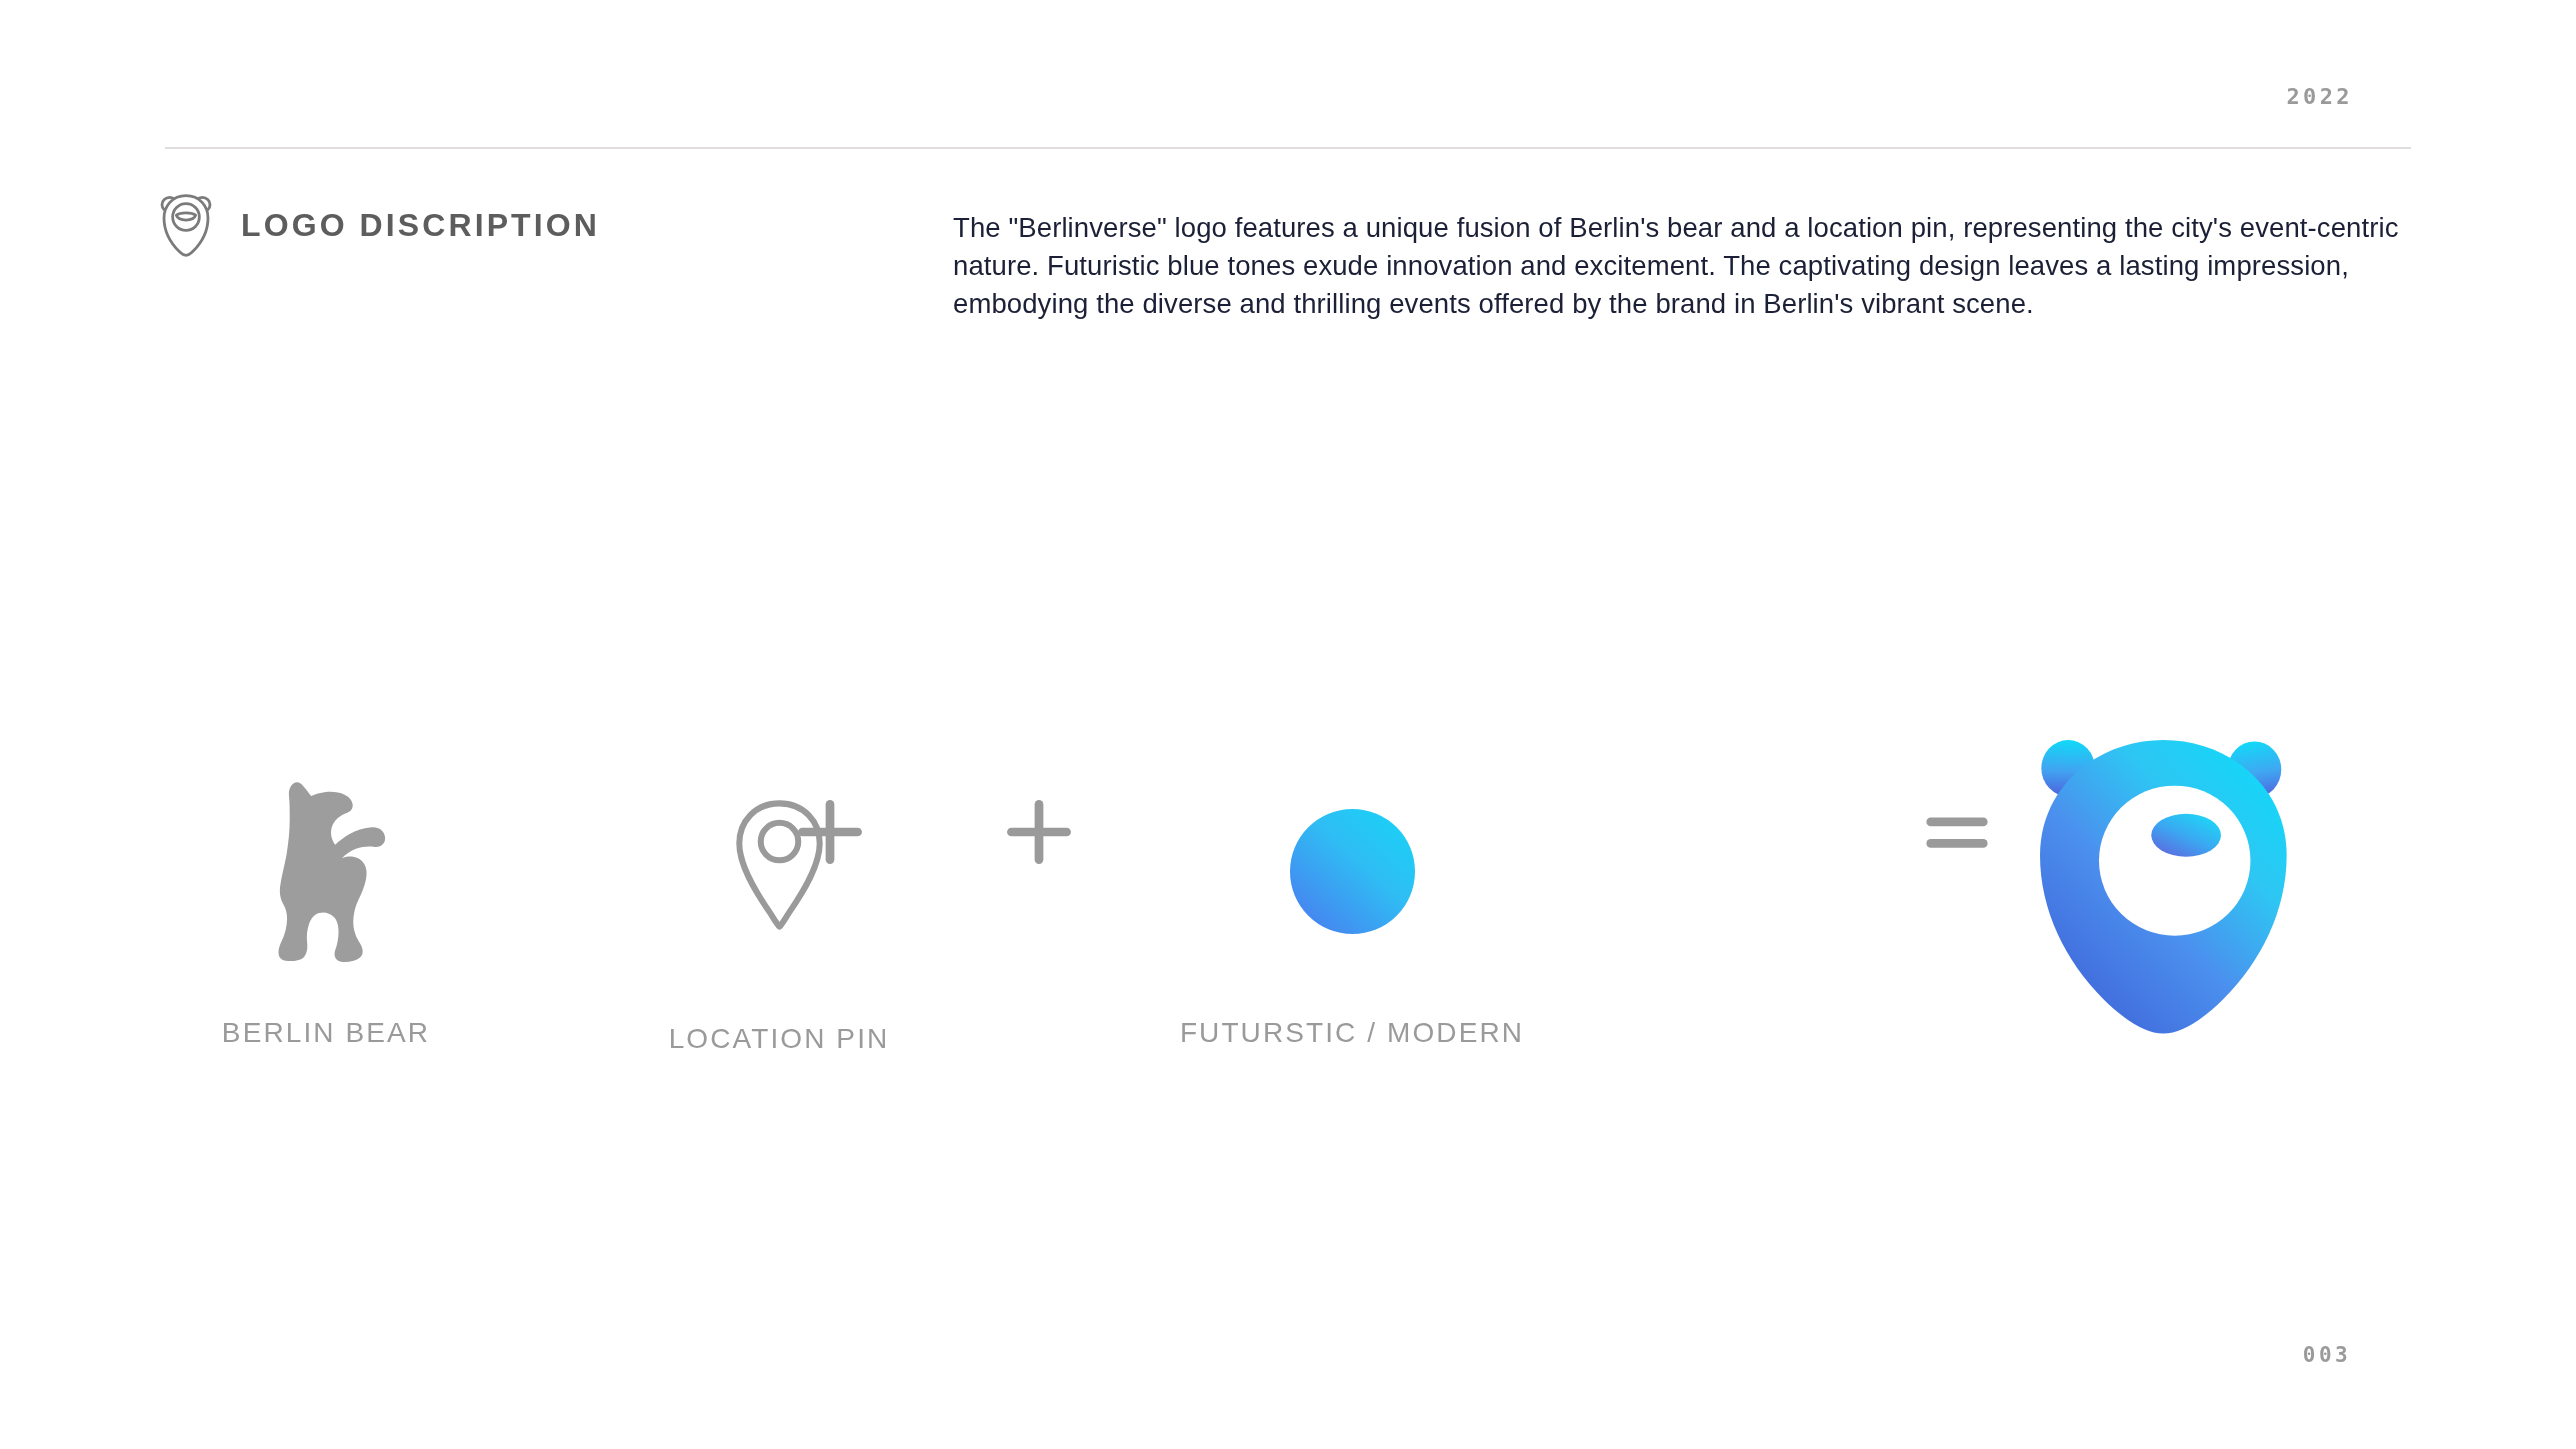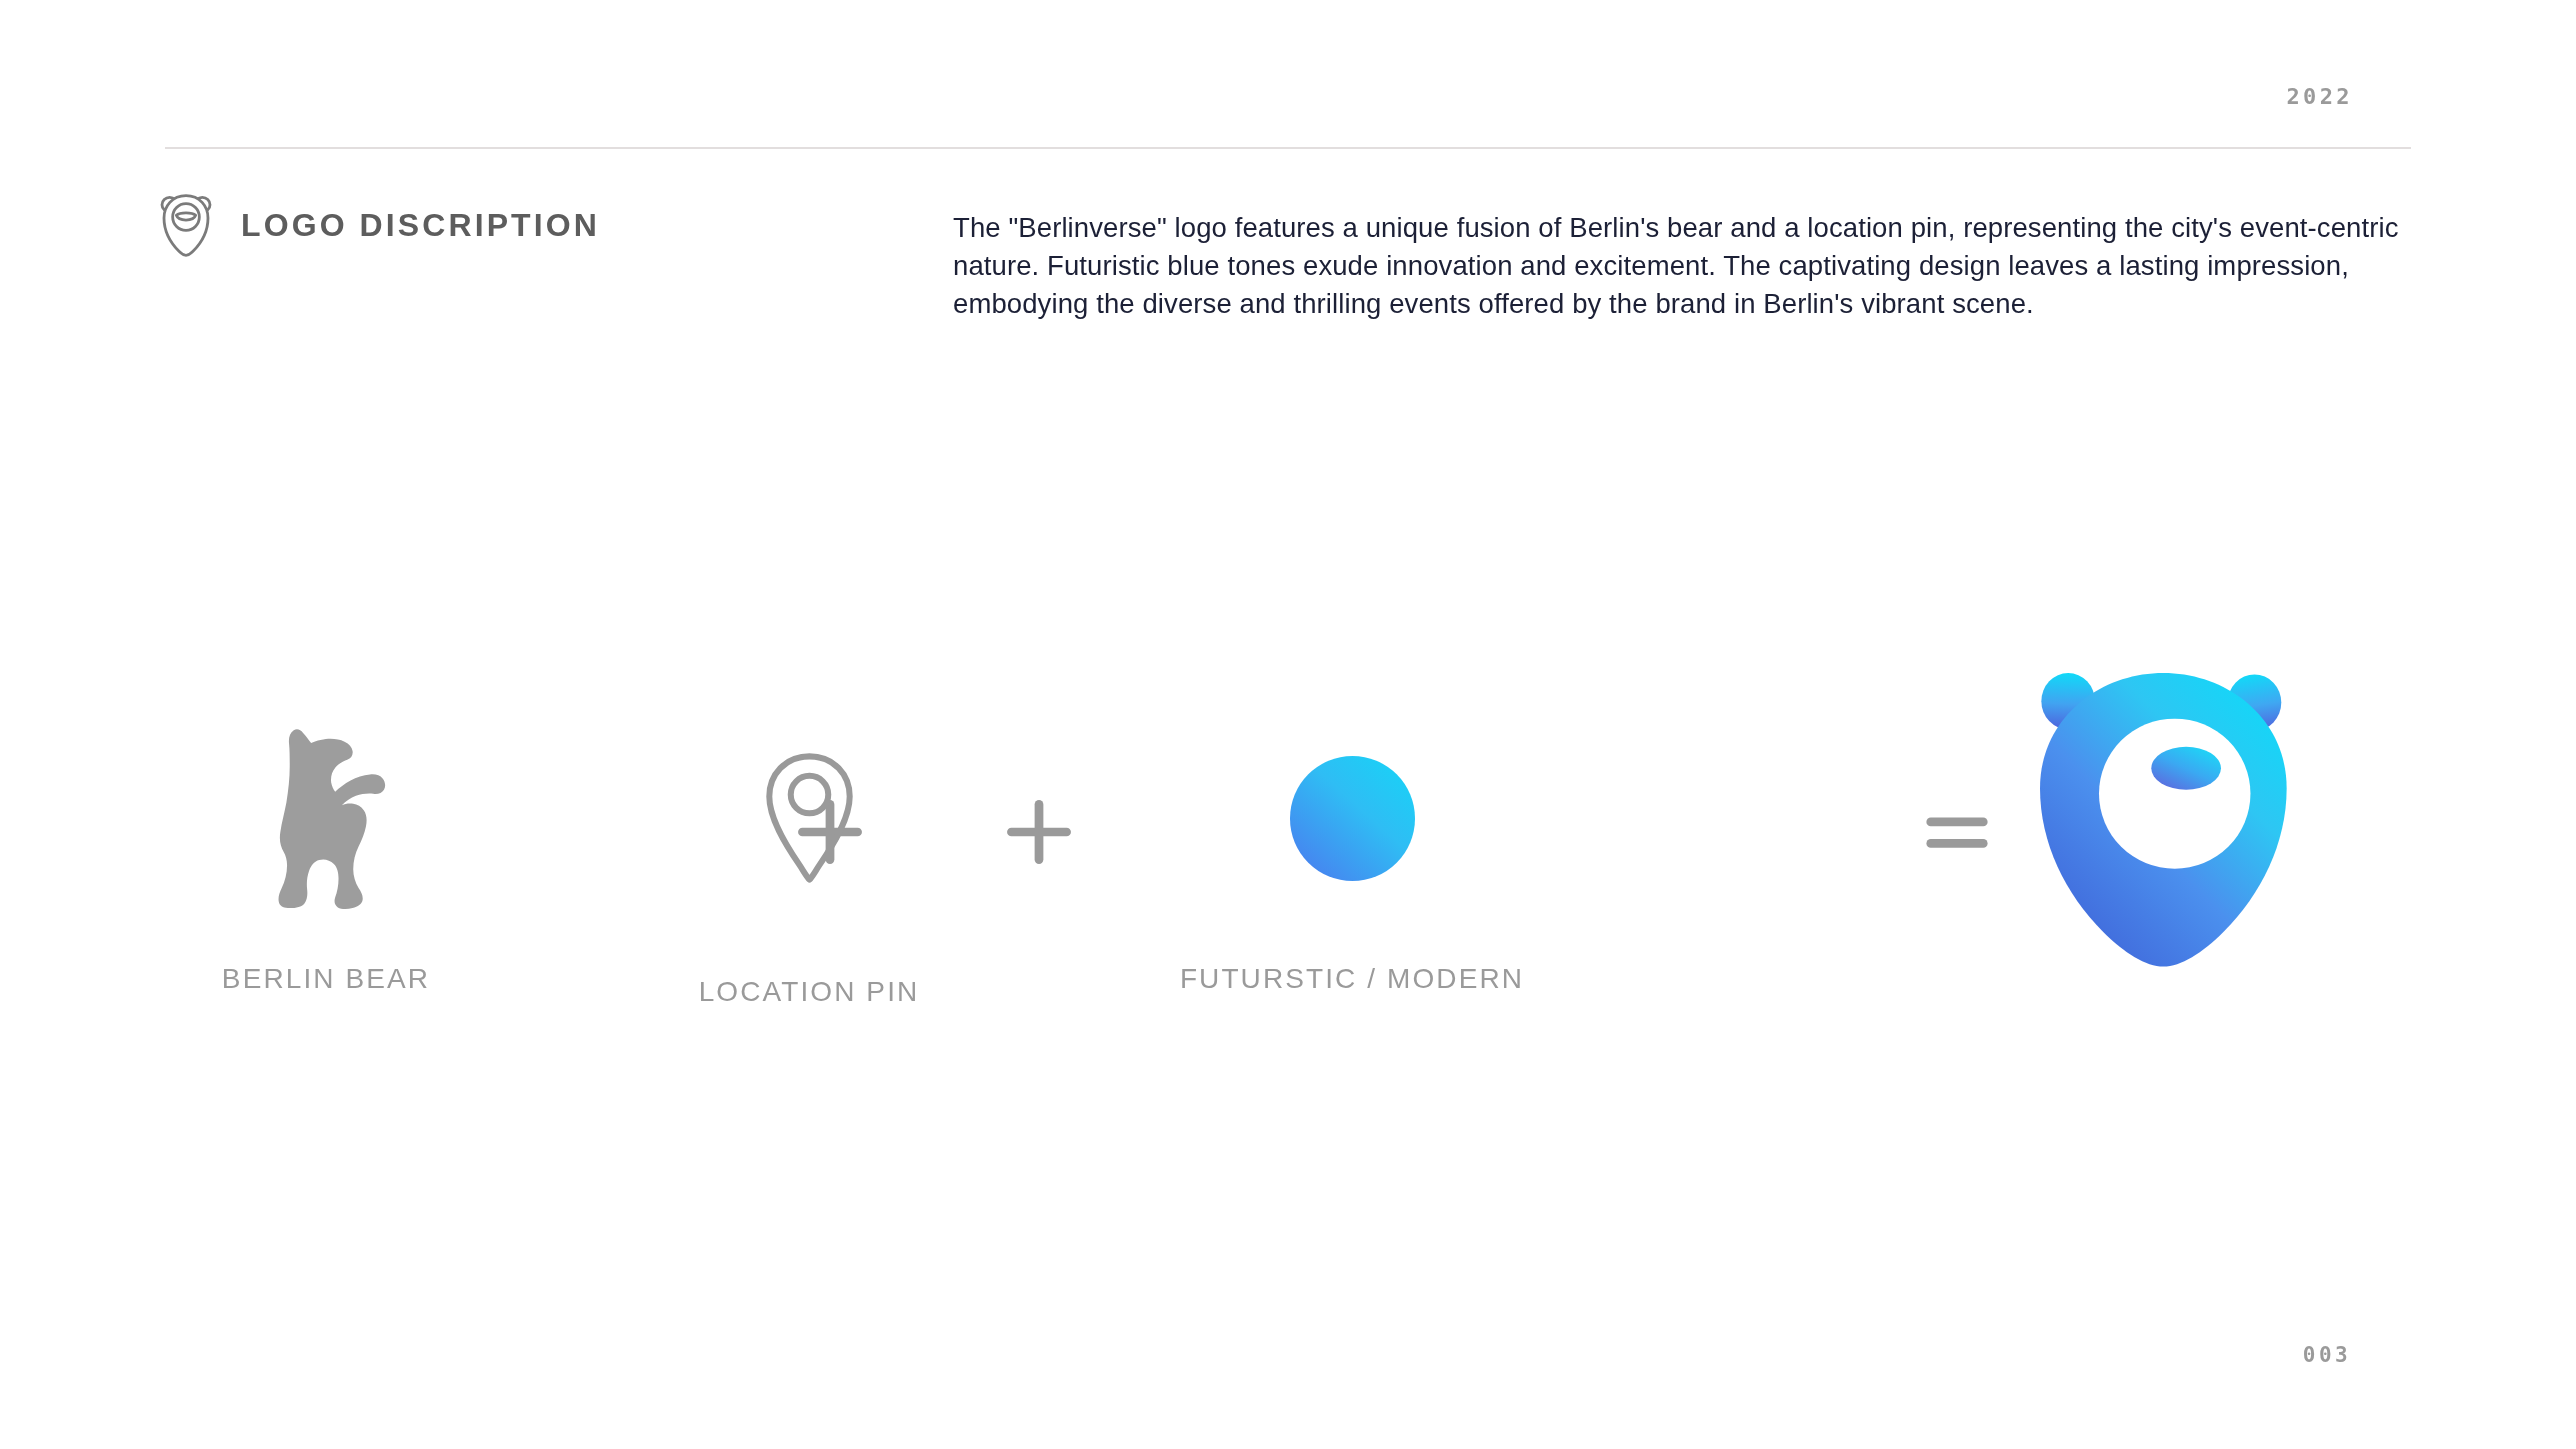--- a/index.html
+++ b/index.html
@@ -98,21 +98,21 @@
     height: 416px;
   }
 
   .item {
     position: absolute;
     top: 0;
     height: 416px;
     display: flex;
     flex-direction: column;
     align-items: center;
-    justify-content: flex-start;
+    justify-content: center;
   }
 
   .art {
     height: 268px;
     display: flex;
     align-items: center;
     justify-content: center;
   }
 
   .item-label {
@@ -120,21 +120,21 @@
     font-size: 28px;
     letter-spacing: 2.1px;
     color: #9a9a9a;
     line-height: 1;
     white-space: nowrap;
     font-weight: 400;
   }
 
   
   .item-bear      { left: 27px;   width: 282px; }
-  .item-pin       { left: 510px;  width: 282px; gap: 13px; }
+  .item-pin       { left: 480px;  width: 282px; gap: 13px; }
   .item-modern    { left: 939px; width: 510px; }
   .item-result    { left: 1851px; width: 309px; }
 
   .op {
     position: absolute;
     top: 107px;
     width: 81px;
     height: 81px;
     display: flex;
     align-items: center;

